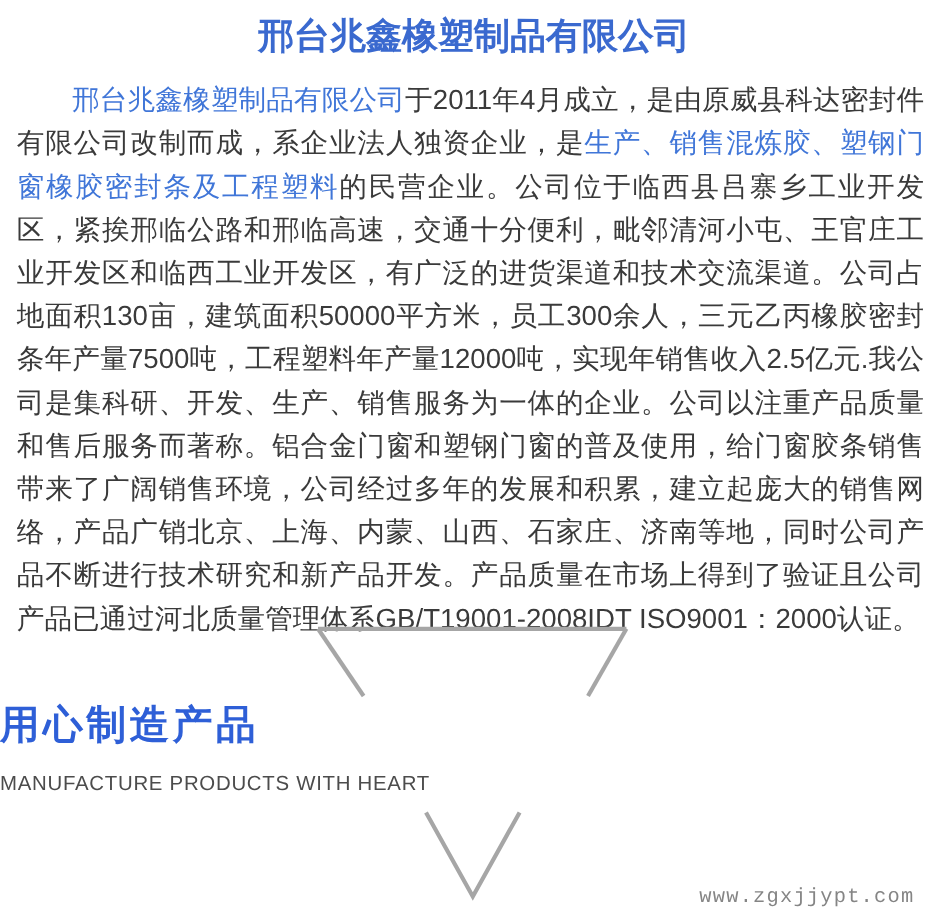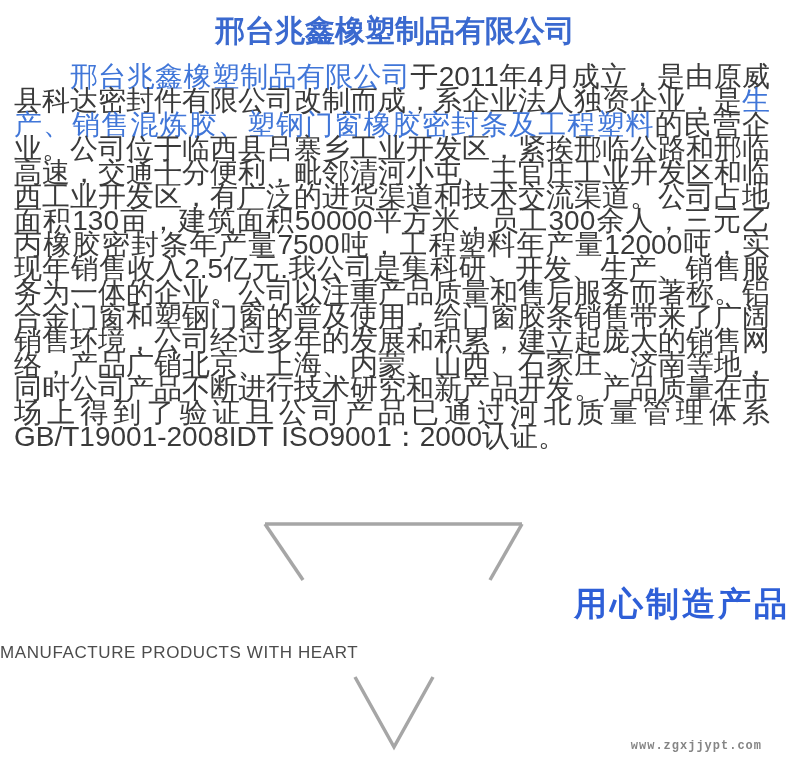--- a/index.html
+++ b/index.html
@@ -14,22 +14,22 @@
   .page-title {
     margin: 14px 0 0 0;
     text-align: center;
     font-size: 30px;
     line-height: 34px;
     font-weight: bold;
     color: var(--title-blue, #3a69cf);
   }
   .intro {
     margin: 17px 20px 0 14px;
-    font-size: 28px;
-    line-height: 24px;
+    font-size: 23px;
+    line-height: 36px;
     text-align: justify;
     text-indent: 2em;
     color: var(--body-text, #3a3a3a);
   }
   .intro .blue-link {
     color: var(--link-blue, #4076d8);
     text-decoration: none;
     cursor: pointer;
   }
   .banner-svg {
@@ -43,43 +43,43 @@
   .banner-svg .tri {
     stroke: var(--triangle-gray, #a6a6a6);
     stroke-width: 3.5;
     fill: none;
   }
   .slogan-cn {
     position: absolute;
     left: 0;
     top: 582px;
     width: 790px;
-    text-align: right;
+    text-align: left;
     font-size: 33px;
     font-weight: bold;
     letter-spacing: 3px;
     color: var(--slogan-blue, #2e5fd7);
   }
   .slogan-en {
     position: absolute;
     left: 0;
     top: 643px;
     width: 790px;
     text-align: left;
     font-size: 17px;
     letter-spacing: 0.6px;
     color: var(--slogan-en-gray, #4c4c4c);
   }
   .watermark {
     position: absolute;
     top: 739px;
     right: 28px;
     font-family: "Liberation Mono", "DejaVu Sans Mono", monospace;
-    font-size: 12px;
-    font-weight: bold;
+    font-size: 17px;
+    font-weight: normal;
     letter-spacing: 1px;
     color: var(--watermark-gray, #858585);
   }
 </style>
 </head>
 <body>
 
 <h1 class="page-title">邢台兆鑫橡塑制品有限公司</h1>
 
 <p class="intro"><a class="blue-link">邢台兆鑫橡塑制品有限公司</a><span>于2011年4月成立，是由原威县科达密封件有限公司改制而成，系企业法人独资企业，是</span><a class="blue-link">生产、销售混炼胶、塑钢门窗橡胶密封条及工程塑料</a><span>的民营企业。公司位于临西县吕寨乡工业开发区，紧挨邢临公路和邢临高速，交通十分便利，毗邻清河小屯、王官庄工业开发区和临西工业开发区，有广泛的进货渠道和技术交流渠道。公司占地面积130亩，建筑面积50000平方米，员工300余人，三元乙丙橡胶密封条年产量7500吨，工程塑料年产量12000吨，实现年销售收入2.5亿元.我公司是集科研、开发、生产、销售服务为一体的企业。公司以注重产品质量和售后服务而著称。铝合金门窗和塑钢门窗的普及使用，给门窗胶条销售带来了广阔销售环境，公司经过多年的发展和积累，建立起庞大的销售网络，产品广销北京、上海、内蒙、山西、石家庄、济南等地，同时公司产品不断进行技术研究和新产品开发。产品质量在市场上得到了验证且公司产品已通过河北质量管理体系GB/T19001-2008IDT ISO9001：2000认证。</span></p>

